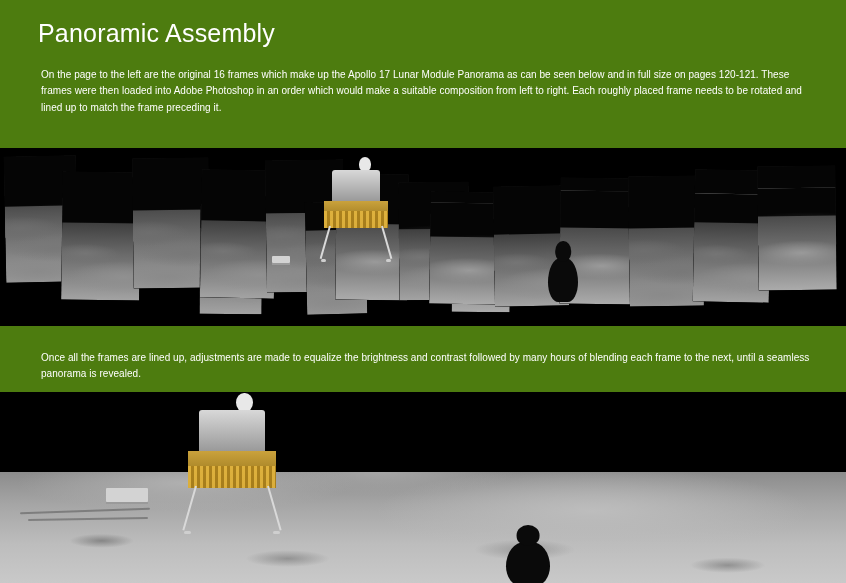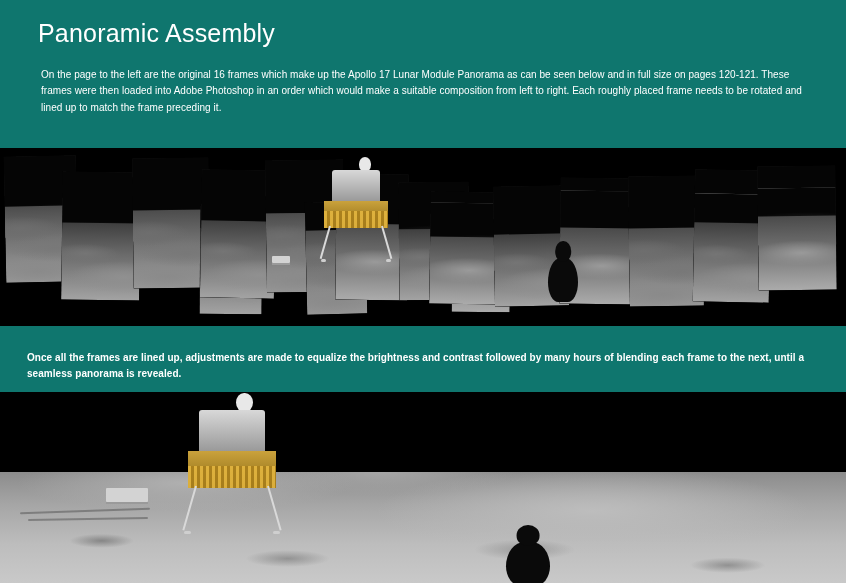--- a/index.html
+++ b/index.html
@@ -12,21 +12,21 @@
     height: 583px;
     overflow: hidden;
     font-family: "Liberation Sans", sans-serif;
     color: #ffffff;
     position: relative;
   }
   .page {
     position: relative;
     width: 846px;
     height: 583px;
-    background: #0f766e;
+    background: #4d7c0f;
     overflow: hidden;
   }
   .title {
     position: absolute;
     left: 38px;
     top: 2px;
     font-size: 25px;
     font-weight: 400;
     letter-spacing: 0.2px;
     color: #ffffff;
@@ -38,24 +38,23 @@
     line-height: 16.4px;
     color: #ffffff;
     letter-spacing: 0.05px;
   }
   .para-top {
     left: 41px;
     top: 57px;
     width: 782px;
   }
   .para-mid {
-    left: 27px;
+    left: 41px;
     top: 340px;
     width: 782px;
-    font-weight: bold;
   }
 
   
   .assembly {
     position: absolute;
     left: 0px;
     top: 148px;
     width: 846px;
     height: 178px;
     background: #000;

